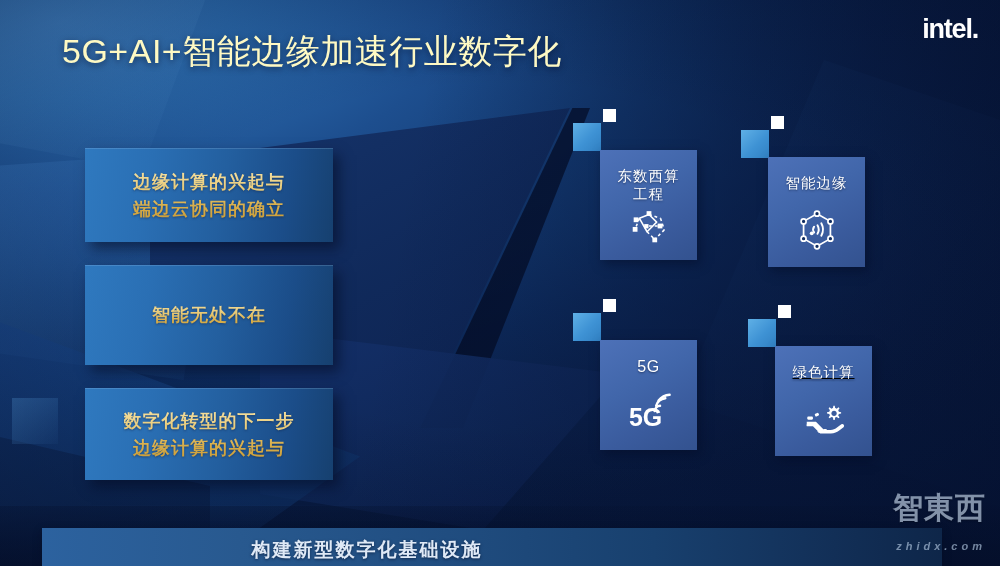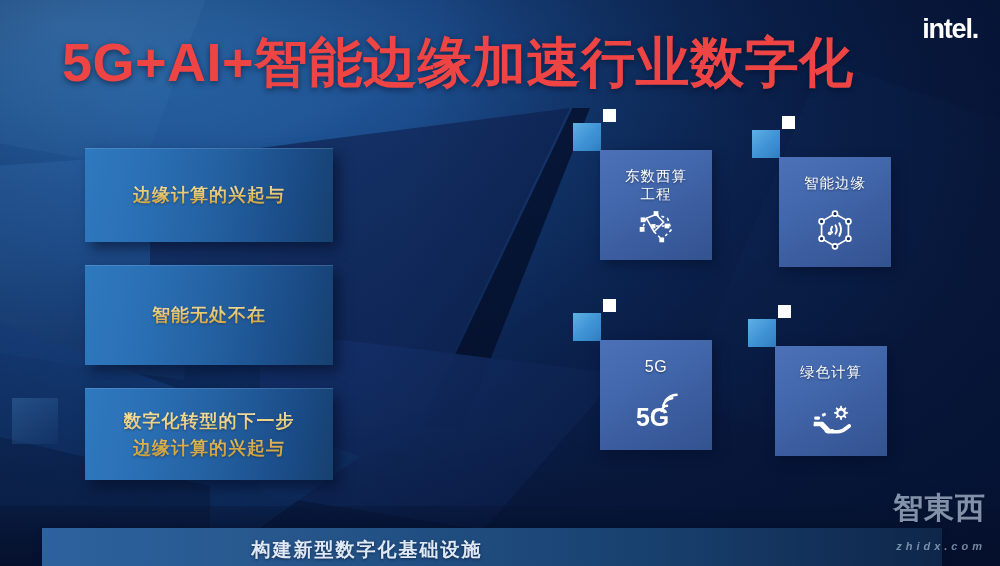--- a/index.html
+++ b/index.html
@@ -92,21 +92,21 @@
   .intel-logo {
     position:absolute; right:22px; top:16px;
     color:#ffffff; font-size:27px; font-weight:600;
     letter-spacing:-1.2px; line-height:1;
     font-family:Liberation Sans, sans-serif;
   }
 
   
   .slide-title {
     position:absolute; left:62px; top:33px;
-    font-size:54px; font-weight:700; color:#ef4444;
+    font-size:34px; font-weight:400; color:#fef9c3;
     letter-spacing:0.5px; line-height:1.1;
     text-shadow:0 2px 6px rgba(2,10,34,.55);
     white-space:nowrap;
   }
 
   
   .cards { position:absolute; left:85px; top:148px; width:248px; }
   .stmt-card {
     position:relative;
     width:248px;
@@ -127,21 +127,21 @@
     -webkit-background-clip:text; background-clip:text;
     color:transparent; -webkit-text-fill-color:transparent;
     filter:drop-shadow(0 1px 1px rgba(20,40,80,.55));
   }
 
   
   .tiles { position:absolute; left:600px; top:150px; }
   .tile-wrap { position:absolute; }
   .tile {
     position:relative;
-    width:112px; height:110px;
+    width:97px; height:110px;
     background:linear-gradient(150deg,#4d71b8 0%,#4166aa 40%,#3a5b9d 70%,#33528f 100%);
     box-shadow:3px 4px 10px rgba(4,12,38,.5);
     display:flex; flex-direction:column; align-items:center;
     padding-top:17px;
   }
   .tile-label {
     color:#ffffff; font-size:14.5px; font-weight:400;
     letter-spacing:1px; line-height:1.25; text-align:center;
     text-shadow:0 1px 2px rgba(5,15,40,.5);
   }
@@ -214,20 +214,21 @@
 
   <div class="intel-logo">intel.</div>
 
   <div class="slide-title">5G+AI+智能边缘加速行业数字化</div>
 
   <div class="cards">
 
     <div class="stmt-card card-1">
       <div class="stmt-text">
         <span>边缘计算的兴起与</span><br>
+        <span>端边云协同的确立</span>
       </div>
     </div>
 
     <div class="stmt-card card-2">
       <div class="stmt-text">
         <span>智能无处不在</span>
       </div>
     </div>
 
     <div class="stmt-card card-3">
@@ -262,21 +263,21 @@
             <rect x="8" y="15" width="5" height="5" fill="#fff" stroke="none"></rect>
             <rect x="7" y="25" width="5" height="5" fill="#fff" stroke="none"></rect>
             <rect x="33" y="21.5" width="5" height="5" fill="#fff" stroke="none"></rect>
             <rect x="27.5" y="36" width="5" height="5" fill="#fff" stroke="none"></rect>
             <rect x="19" y="22" width="4.5" height="4.5" fill="#fff" stroke="none"></rect>
           </svg>
         </div>
       </div>
     </div>
 
-    <div class="tile-wrap" style="left:179px; top:7px;border-radius:14px;">
+    <div class="tile-wrap" style="left:168px; top:7px;border-radius:14px;">
       <div class="corner-blue"></div>
       <div class="corner-white"></div>
       <div class="tile">
         <div class="tile-label">
           <span>智能边缘</span>
         </div>
         <div class="tile-icon">
           <svg viewBox="0 0 48 48" fill="none" stroke="#ffffff" stroke-width="1.8">
             <path d="M24 7 L38 15 L38 33 L24 41 L10 33 L10 15 Z" stroke-linejoin="round"></path>
             <circle cx="24" cy="7" r="2.6" fill="#0f2d63"></circle>
@@ -307,21 +308,21 @@
             <g fill="none" stroke="#ffffff" stroke-width="2.6" stroke-linecap="round">
               <path d="M30 22 A6 6 0 0 1 35.5 16.5"></path>
               <path d="M31.5 16.5 A11 11 0 0 1 41 8.5"></path>
               <path d="M34 11 A16 16 0 0 1 45.5 5"></path>
             </g>
           </svg>
         </div>
       </div>
     </div>
 
-    <div class="tile-wrap" style="left:175px; top:196px;">
+    <div class="tile-wrap" style="left:175px; top:196px;text-decoration:underline;">
       <div class="corner-blue"></div>
       <div class="corner-white"></div>
       <div class="tile">
         <div class="tile-label">
           <span>绿色计算</span>
         </div>
         <div class="tile-icon">
           <svg viewBox="0 0 48 48">
             <g fill="#ffffff">
               <path d="M6 29.5 h7 a3 3 0 0 1 2.2 1 l4 4 h6.4 a1.9 1.9 0 0 1 0 3.8 h-7.2 l-1.6-1.6 h6.6 a.9.9 0 0 0 0-1.8 h-6.6 l-3.6-3.6 h-7.2 z"></path>

